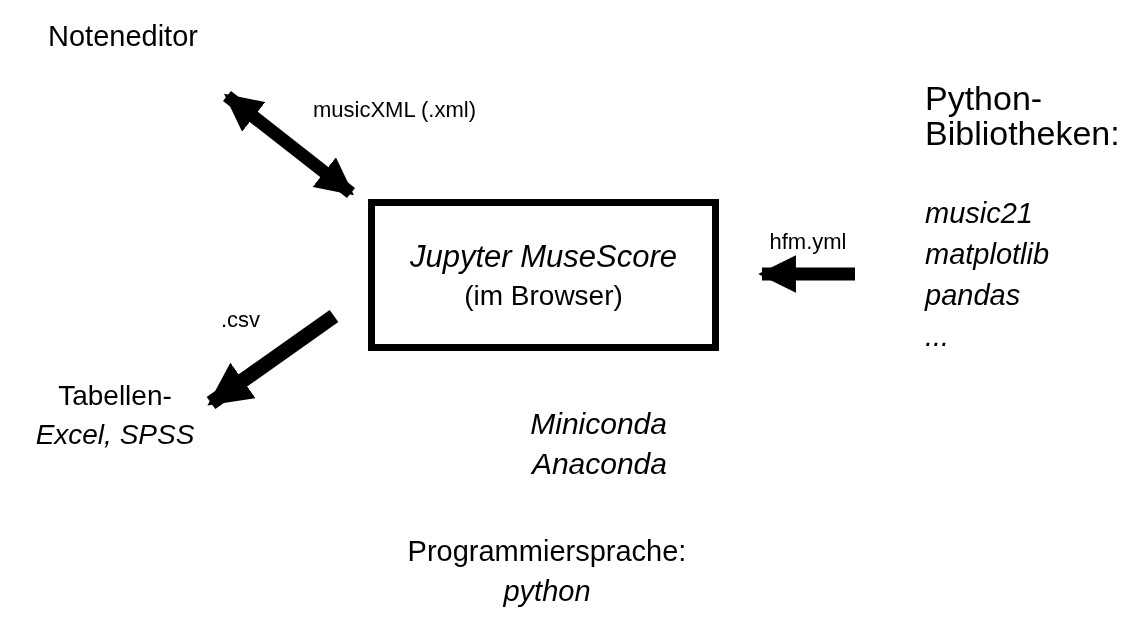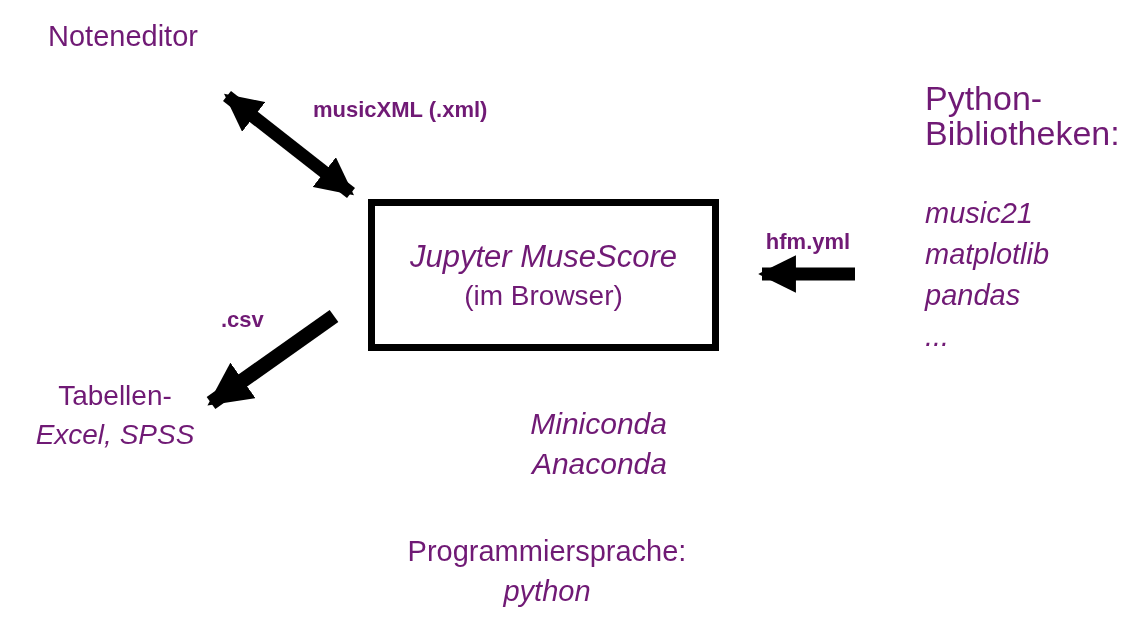--- a/index.html
+++ b/index.html
@@ -2,36 +2,36 @@
 <html><head>
 <meta charset="utf-8">
 <style>
   * { margin: 0; padding: 0; box-sizing: border-box; }
   html, body { background: #ffffff; }
   .canvas {
     position: relative;
     width: 1140px;
     height: 631px;
     background: #ffffff;
-    color: #701a75;
+    color: #000000;
     font-family: "Liberation Sans", "DejaVu Sans", sans-serif;
     overflow: hidden;
   }
   .abs { position: absolute; }
   .italic { font-style: italic; }
   .center { text-align: center; }
 
   .arrows-layer { position: absolute; left: 0; top: 0; width: 1140px; height: 631px; }
   .arrow-line { stroke: #000000; fill: none; }
 
   
   .pos-noteneditor { left: 23px; top: 17px; width: 200px; font-size: 29px; line-height: 38px; }
 
   
-  .edge-label { font-size: 22px; line-height: 26px; font-weight: bold; }
+  .edge-label { font-size: 22px; line-height: 26px; }
   .pos-musicxml { left: 313px; top: 97px; }
   .pos-hfm { left: 760px; top: 229px; width: 96px; text-align: center; }
   .pos-csv { left: 221px; top: 307px; }
 
   
   .pos-jupyter {
     left: 368px; top: 199px; width: 351px; height: 152px;
     border: 7px solid #000000;
     display: flex; flex-direction: column; justify-content: center; align-items: center;
     gap: 6px;

